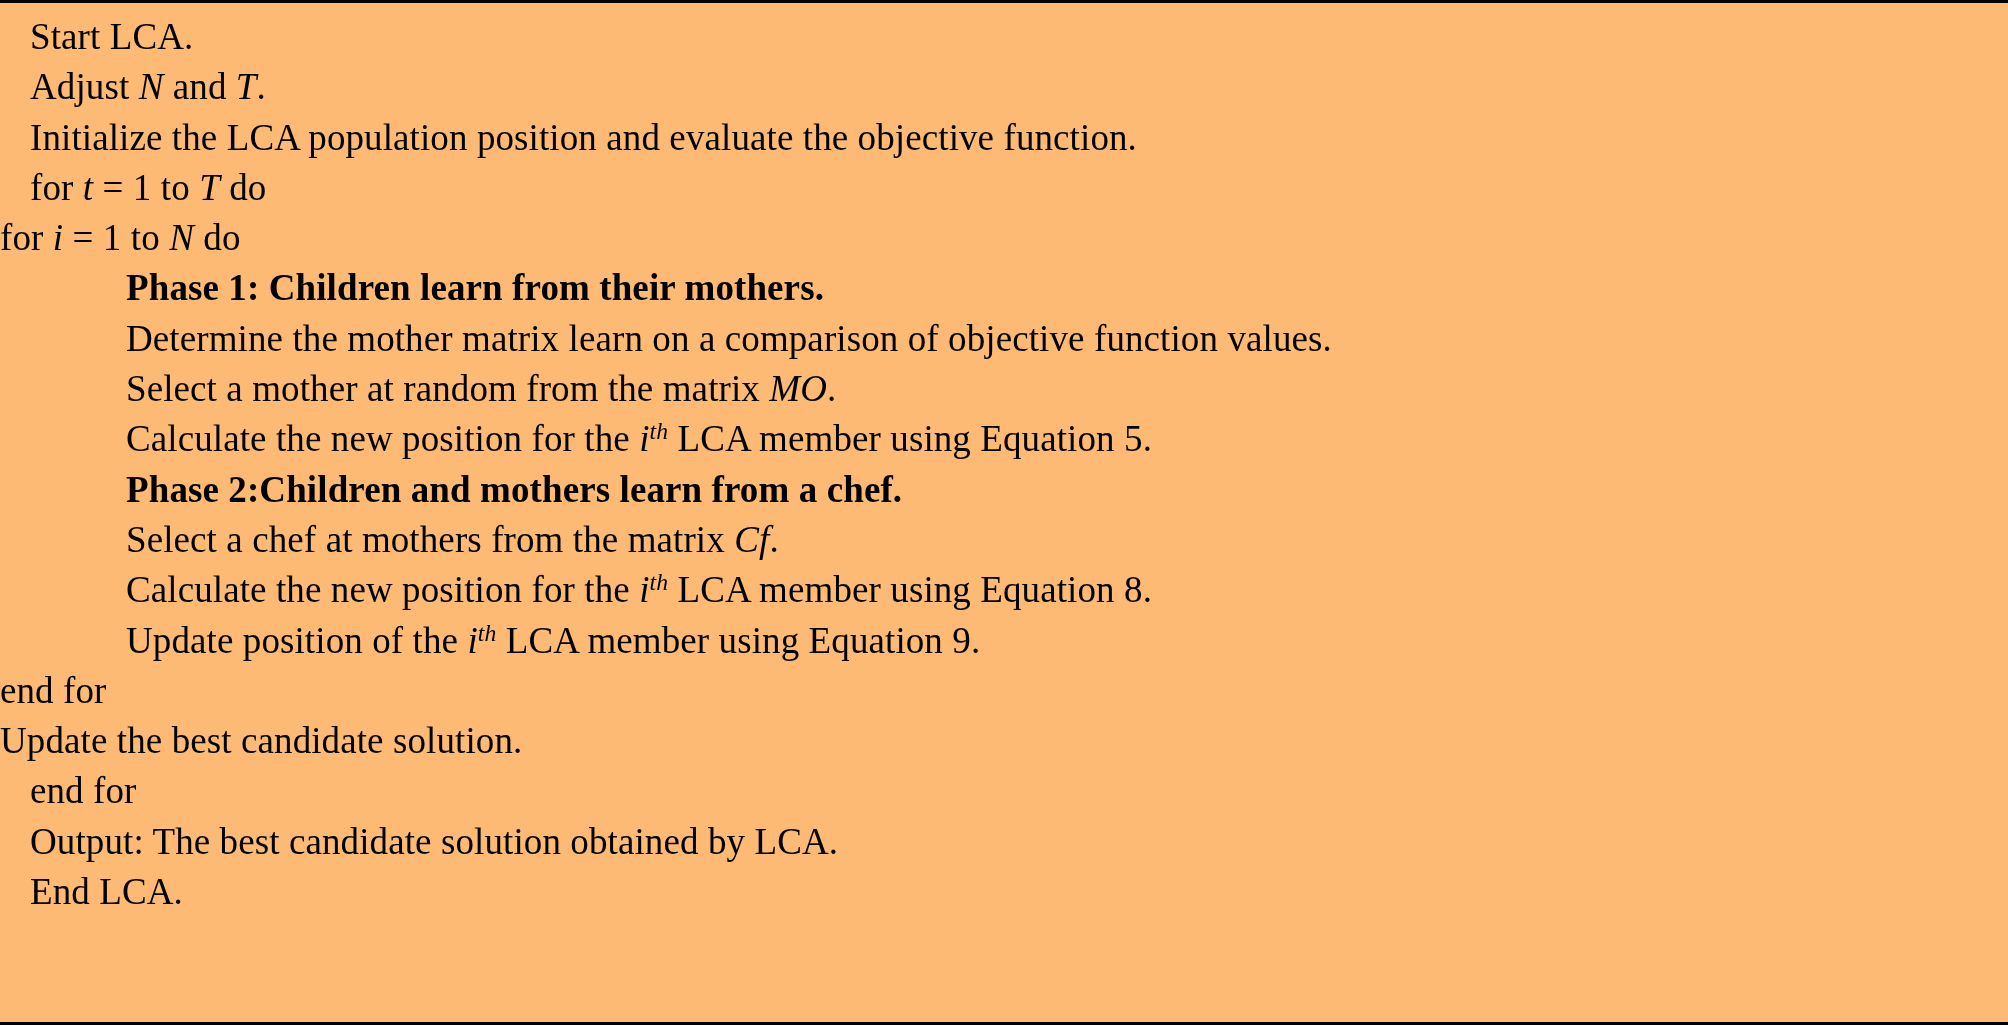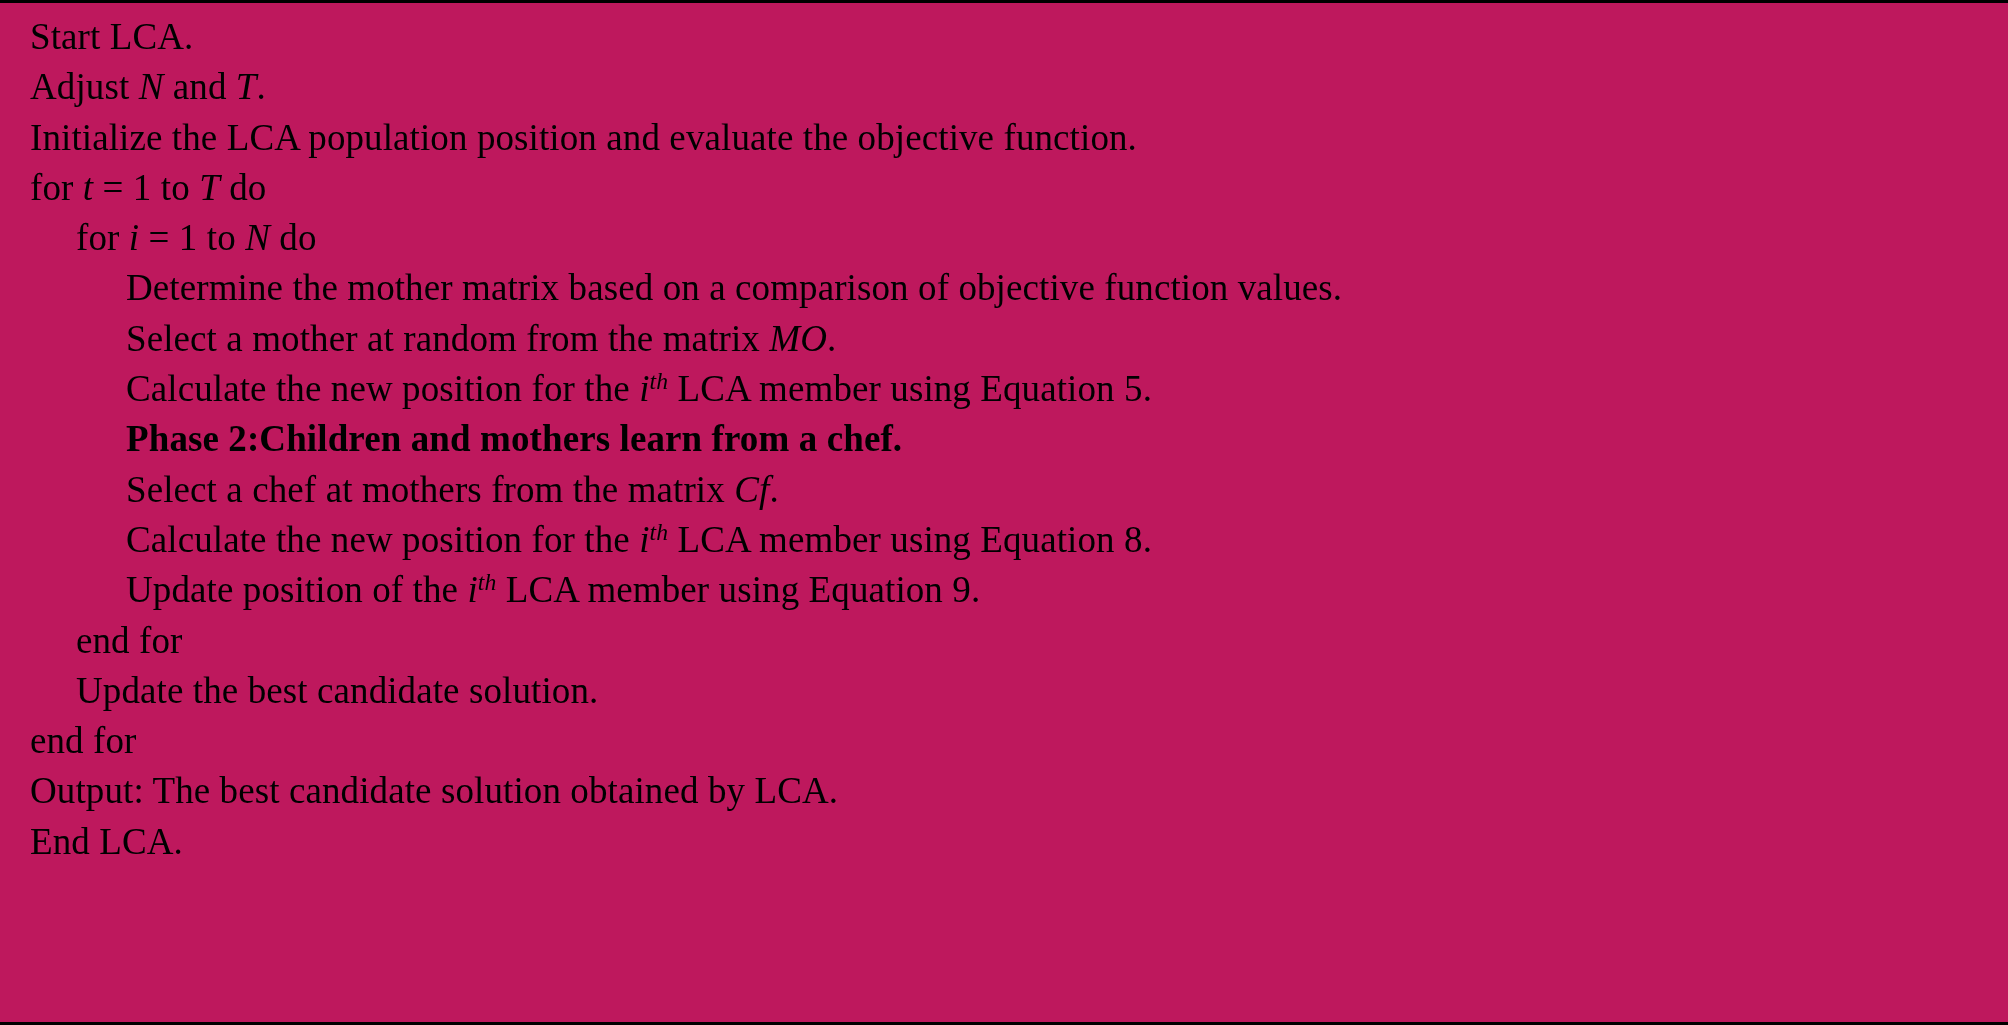--- a/index.html
+++ b/index.html
@@ -13,21 +13,21 @@
     font-family: "Liberation Serif", "DejaVu Serif", serif;
     color: #000000;
     overflow: hidden;
   }
 
   .algorithm-float {
     position: relative;
     width: 2008px;
     height: 1025px;
     box-sizing: border-box;
-    background: #be185d;
+    background: #fdba74;
   }
 
   
   .rule-top {
     position: absolute;
     left: 0;
     top: 0;
     width: 2008px;
     height: 3px;
     background: #000000;
@@ -53,21 +53,21 @@
   .alg-line {
     font-size: 37px;
     line-height: 50.3px;
     white-space: pre;
     letter-spacing: 0.1px;
     height: 50.3px;
   }
 
   
   .lvl0 { padding-left: 30px; }
-  .lvl1 { padding-left: 76px; }
+  .lvl1 { }
   .lvl2 { padding-left: 126px; }
 
   .kw { font-weight: normal; }
   .var {
     font-style: italic;
     font-family: "Liberation Serif", "DejaVu Serif", serif;
   }
   .phase-head { font-weight: bold; }
 
   
@@ -95,22 +95,23 @@
 
 
     <div class="alg-line lvl0"><span>Adjust </span><span class="var">N</span><span> and </span><span class="var">T</span><span>.</span></div>
 
     <div class="alg-line lvl0"><span>Initialize the LCA population position and evaluate the objective function.</span></div>
 
     <div class="alg-line lvl0"><span class="kw">for</span> <span class="var">t</span><span> = 1 to </span><span class="var">T</span> <span class="kw">do</span></div>
 
     <div class="alg-line lvl1"><span class="kw">for</span> <span class="var">i</span><span> = 1 to </span><span class="var">N</span> <span class="kw">do</span></div>
 
+    <div class="alg-line lvl2"><span class="phase-head">Phase 1: Children learn from their mothers.</span></div>
 
-    <div class="alg-line lvl2"><span>Determine the mother matrix based on a comparison of objective function values.</span></div>
+    <div class="alg-line lvl2"><span>Determine the mother matrix learn on a comparison of objective function values.</span></div>
 
     <div class="alg-line lvl2"><span>Select a mother at random from the matrix </span><span class="var">MO</span><span>.</span></div>
 
     <div class="alg-line lvl2"><span>Calculate the new position for the </span><span class="ith"><span>i</span><sup>th</sup></span><span> LCA member using Equation 5.</span></div>
 
 
     <div class="alg-line lvl2"><span class="phase-head">Phase 2:Children and mothers learn from a chef.</span></div>
 
 
     <div class="alg-line lvl2"><span>Select a chef at mothers from the matrix </span><span class="var">Cf</span><span>.</span></div>

